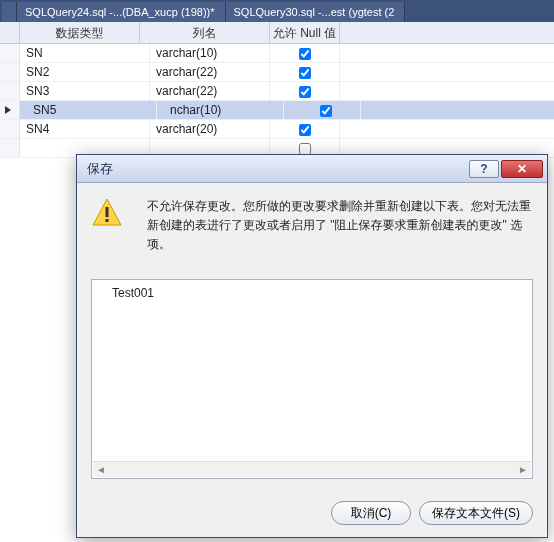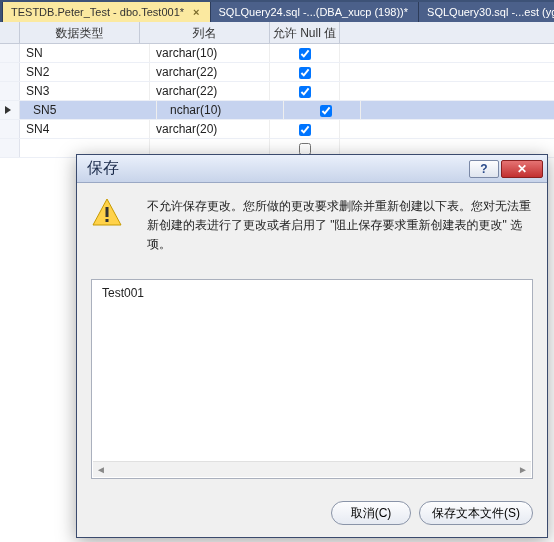--- a/index.html
+++ b/index.html
@@ -26,45 +26,41 @@
   .rowhead.sel::before { content: ""; position: absolute; left: 5px; top: 5px; border-top: 4px solid transparent; border-bottom: 4px solid transparent; border-left: 6px solid #333; }
   .cell { border-right: 1px solid #eee; padding-left: 6px; color: #222; }
   .cell.name { width: 130px; }
   .cell.type { width: 120px; }
   .cell.null { width: 70px; text-align: center; padding-left: 0; }
   .chk { width: 12px; height: 12px; vertical-align: middle; }
 
   
   .dialog { position: absolute; left: 76px; top: 154px; width: 472px; height: 384px; border: 1px solid #3a4a6d; background: #f0f0f0; box-shadow: 0 4px 18px rgba(0,0,0,0.35); }
   .titlebar { height: 28px; background: linear-gradient(#eaf0fb, #c8d4ea); border-bottom: 1px solid #9aa8c4; display: flex; align-items: center; padding: 0 4px 0 10px; }
-  .titlebar .title { flex: 1; color: #1a2a4a; font-size: 16px; }
+  .titlebar .title { flex: 1; color: #1a2a4a; font-size: 13px; }
   .winbtn { width: 30px; height: 18px; margin-left: 2px; border: 1px solid #7a88a6; border-radius: 2px; display: flex; align-items: center; justify-content: center; background: linear-gradient(#fdfdfe, #dfe5ef); cursor: pointer; }
   .winbtn.close-btn { width: 42px; background: linear-gradient(#e57373, #c23030); border-color: #8a1f1f; color: #fff; font-weight: bold; }
   .winbtn.help { color: #2a4a8a; font-weight: bold; }
 
   .dlg-body { padding: 14px 14px 10px 14px; }
   .msg-row { display: flex; gap: 24px; }
   .warn-icon { width: 32px; height: 32px; flex: 0 0 32px; }
   .warn-icon svg { width: 32px; height: 32px; }
   .msg-text { font-size: 12px; color: #222; line-height: 1.6; }
-  .listbox { margin-top: 24px; width: 100%; height: 200px; border: 1px solid #aab0bd; background: #fff; padding: 6px 10px; overflow: auto; font-size: 12px; color: #222; position: relative; }
+  .listbox { margin-top: 24px; width: 100%; height: 200px; border: 1px solid #aab0bd; background: #fff; padding: 6px 20px; overflow: auto; font-size: 12px; color: #222; position: relative; }
   .listbox .hscroll { position: absolute; left: 1px; right: 1px; bottom: 1px; height: 16px; background: #f1f1f1; display: flex; justify-content: space-between; align-items: center; border-top: 1px solid #e0e0e0; }
   .scroll-arrow { width: 16px; text-align: center; color: #888; font-size: 10px; }
 
   .btnrow { position: absolute; right: 14px; bottom: 12px; display: flex; gap: 8px; }
   .btn { min-width: 80px; height: 24px; padding: 0 12px; border: 1px solid #8a94a8; background: linear-gradient(#fdfdfe, #e6eaf2); border-radius: 12px; font-size: 12px; cursor: pointer; }
 </style>
 </head>
 <body>
 
 <div class="tabbar">
-  <div class="tab active">
-    <span>TESTDB.Peter_Test - dbo.Test001*</span>
-    <span class="close">×</span>
-  </div>
   <div class="tab inactive">
     <span>SQLQuery24.sql -...(DBA_xucp (198))*</span>
   </div>
   <div class="tab inactive">
     <span>SQLQuery30.sql -...est (ygtest (2</span>
   </div>
 </div>
 
 <div class="grid-wrap">
   <div class="grid-header">

